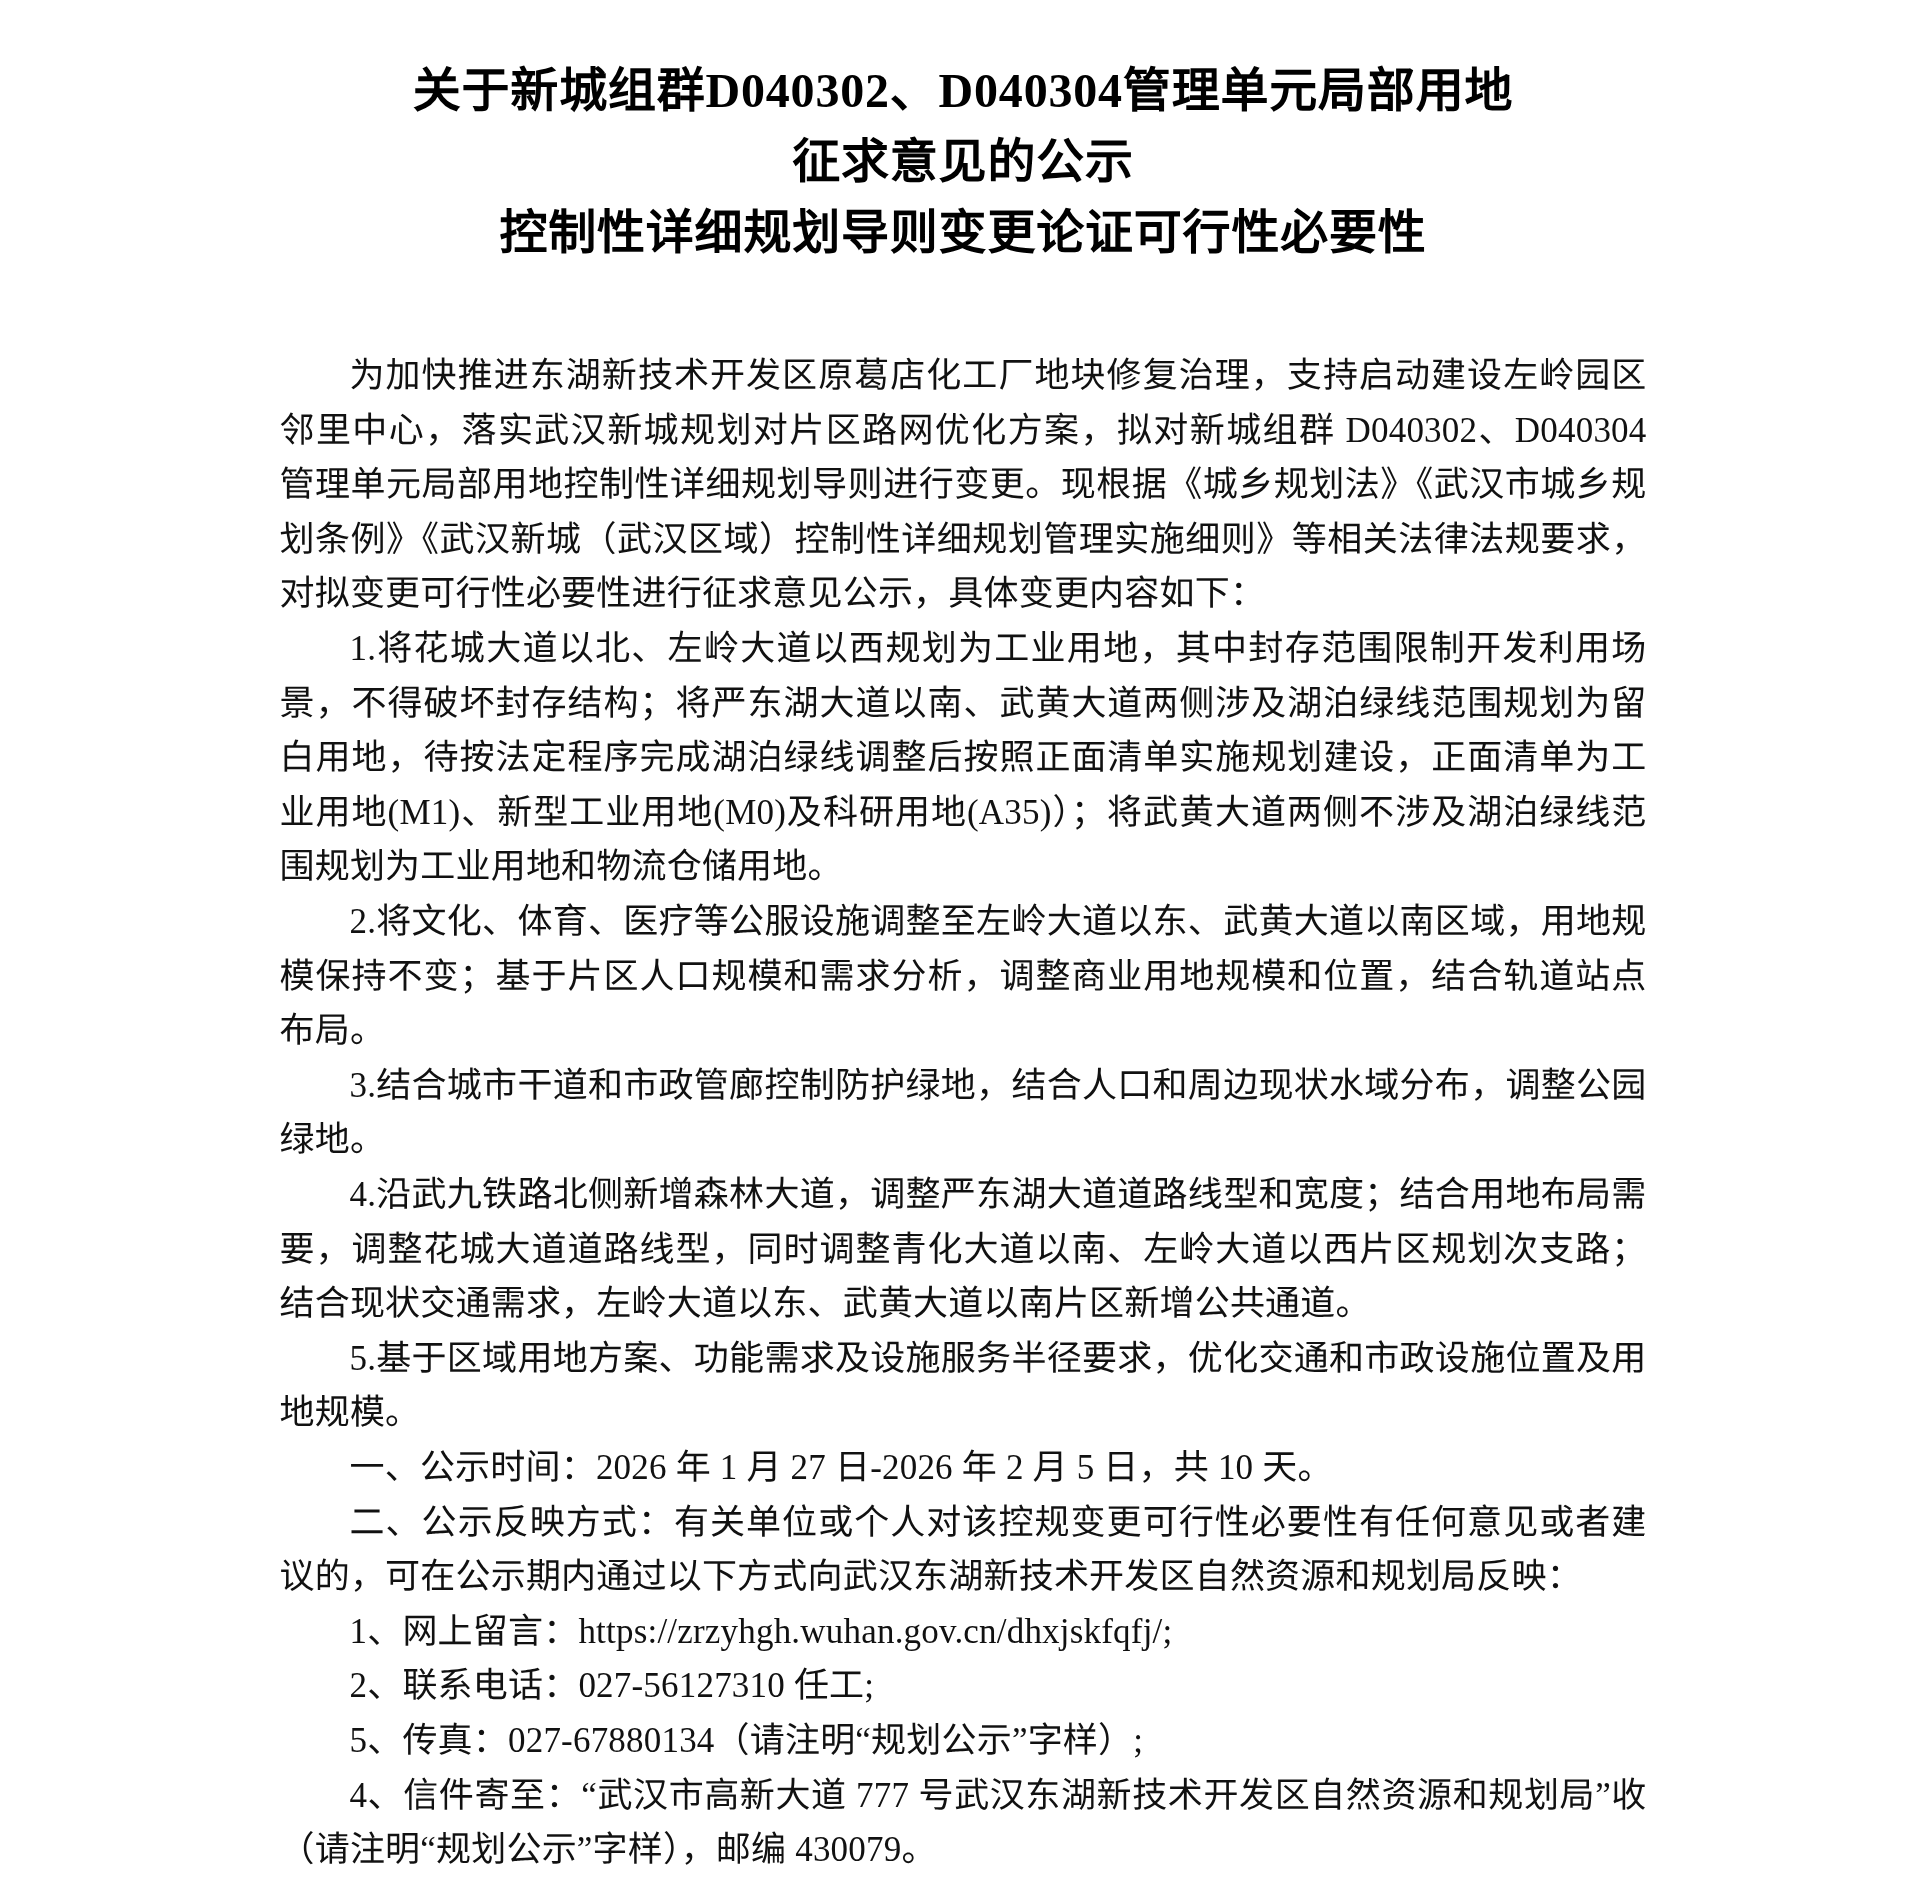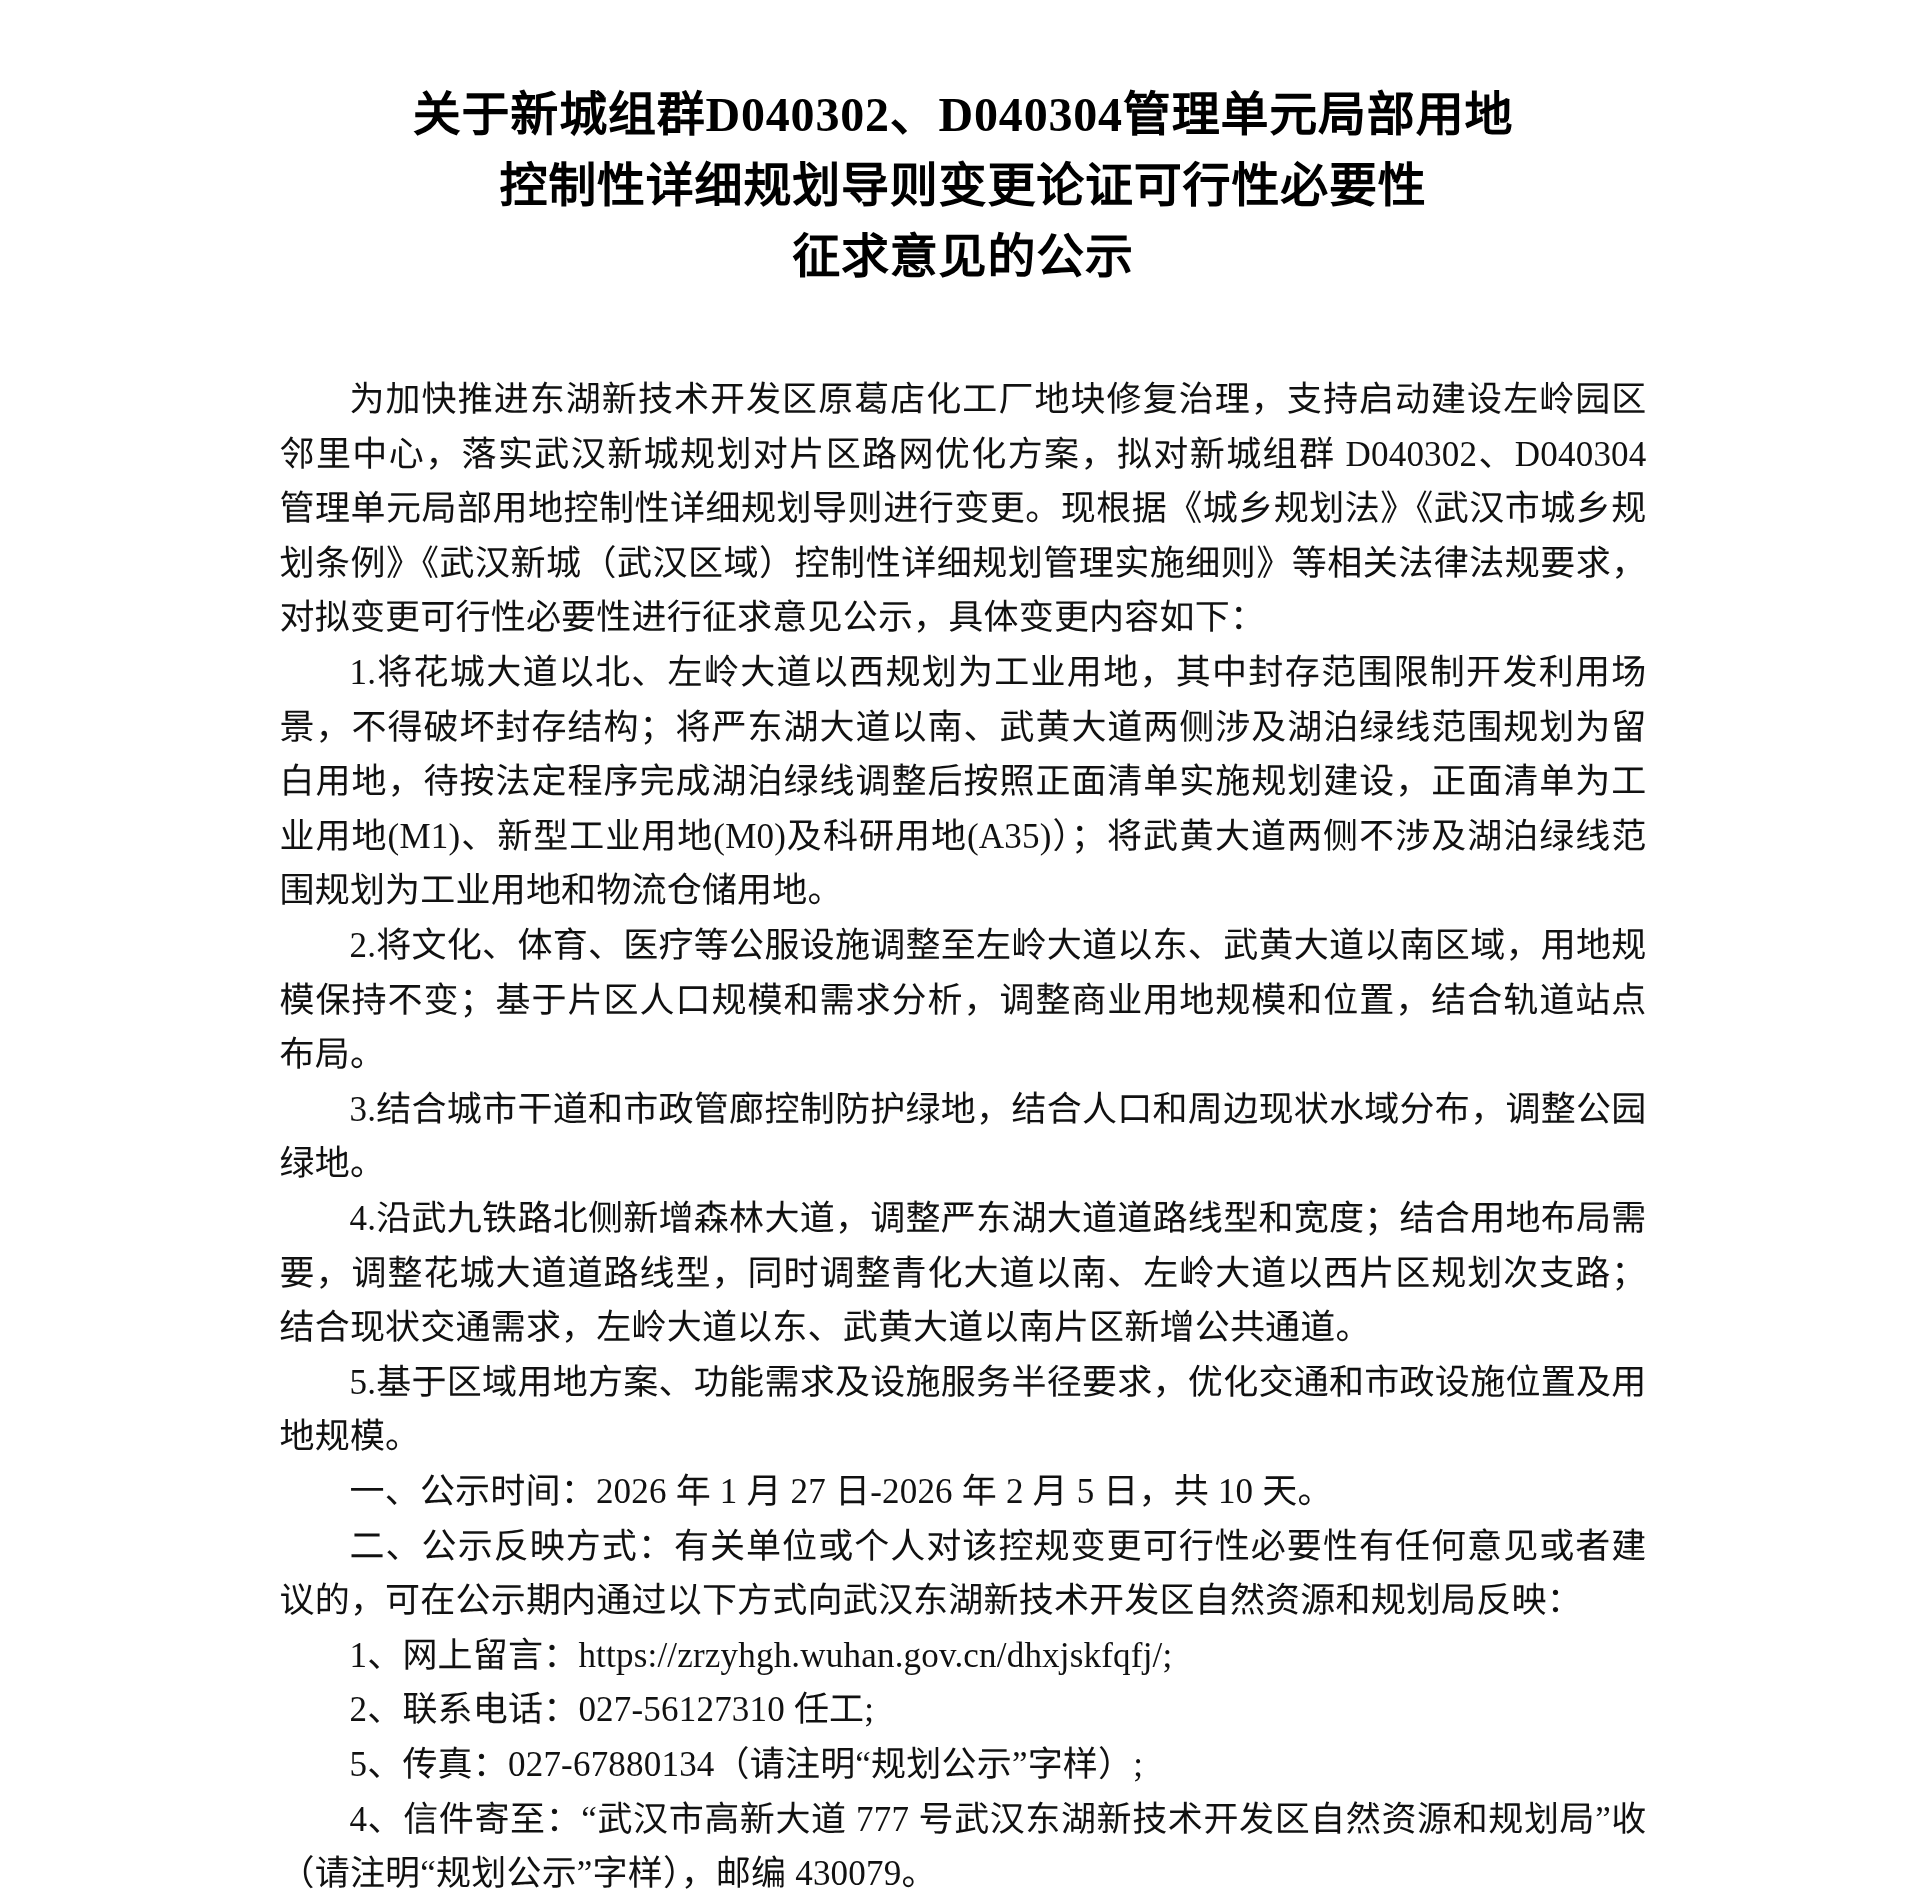--- a/index.html
+++ b/index.html
@@ -11,21 +11,21 @@
     width: 1926px;
     height: 1895px;
     font-family: "Liberation Serif", "DejaVu Serif", serif;
     color: #111111;
     -webkit-font-smoothing: antialiased;
   }
   .page {
     box-sizing: border-box;
     width: 1926px;
     height: 1478px;
-    padding: 63px 81px 24px 81px;
+    padding: 39px 81px 24px 81px;
     position: relative;
   }
   .title-block {
     margin: 0 auto;
     width: 1416px;
     text-align: center;
     padding-top: 16px;
   }
   .title-line {
     font-family: "Liberation Serif", "DejaVu Serif", serif;
@@ -52,22 +52,22 @@
     letter-spacing: 0.2px;
   }
 </style>
 </head>
 <body>
 
 <div class="page">
 
   <div class="title-block">
     <div class="title-line">关于新城组群D040302、D040304管理单元局部用地</div>
+    <div class="title-line">征求意见的公示</div>
     <div class="title-line">控制性详细规划导则变更论证可行性必要性</div>
-    <div class="title-line">征求意见的公示</div>
   </div>
 
   <div class="body-block">
     <p class="para">为加快推进东湖新技术开发区原葛店化工厂地块修复治理，支持启动建设左岭园区邻里中心，落实武汉新城规划对片区路网优化方案，拟对新城组群 D040302、D040304 管理单元局部用地控制性详细规划导则进行变更。现根据《城乡规划法》《武汉市城乡规划条例》《武汉新城（武汉区域）控制性详细规划管理实施细则》等相关法律法规要求，对拟变更可行性必要性进行征求意见公示，具体变更内容如下：</p>
     <p class="para">1.将花城大道以北、左岭大道以西规划为工业用地，其中封存范围限制开发利用场景，不得破坏封存结构；将严东湖大道以南、武黄大道两侧涉及湖泊绿线范围规划为留白用地，待按法定程序完成湖泊绿线调整后按照正面清单实施规划建设，正面清单为工业用地(M1)、新型工业用地(M0)及科研用地(A35)）；将武黄大道两侧不涉及湖泊绿线范围规划为工业用地和物流仓储用地。</p>
     <p class="para">2.将文化、体育、医疗等公服设施调整至左岭大道以东、武黄大道以南区域，用地规模保持不变；基于片区人口规模和需求分析，调整商业用地规模和位置，结合轨道站点布局。</p>
     <p class="para">3.结合城市干道和市政管廊控制防护绿地，结合人口和周边现状水域分布，调整公园绿地。</p>
     <p class="para">4.沿武九铁路北侧新增森林大道，调整严东湖大道道路线型和宽度；结合用地布局需要，调整花城大道道路线型，同时调整青化大道以南、左岭大道以西片区规划次支路；结合现状交通需求，左岭大道以东、武黄大道以南片区新增公共通道。</p>
     <p class="para">5.基于区域用地方案、功能需求及设施服务半径要求，优化交通和市政设施位置及用地规模。</p>
     <p class="para">一、公示时间：2026 年 1 月 27 日-2026 年 2 月 5 日，共 10 天。</p>

